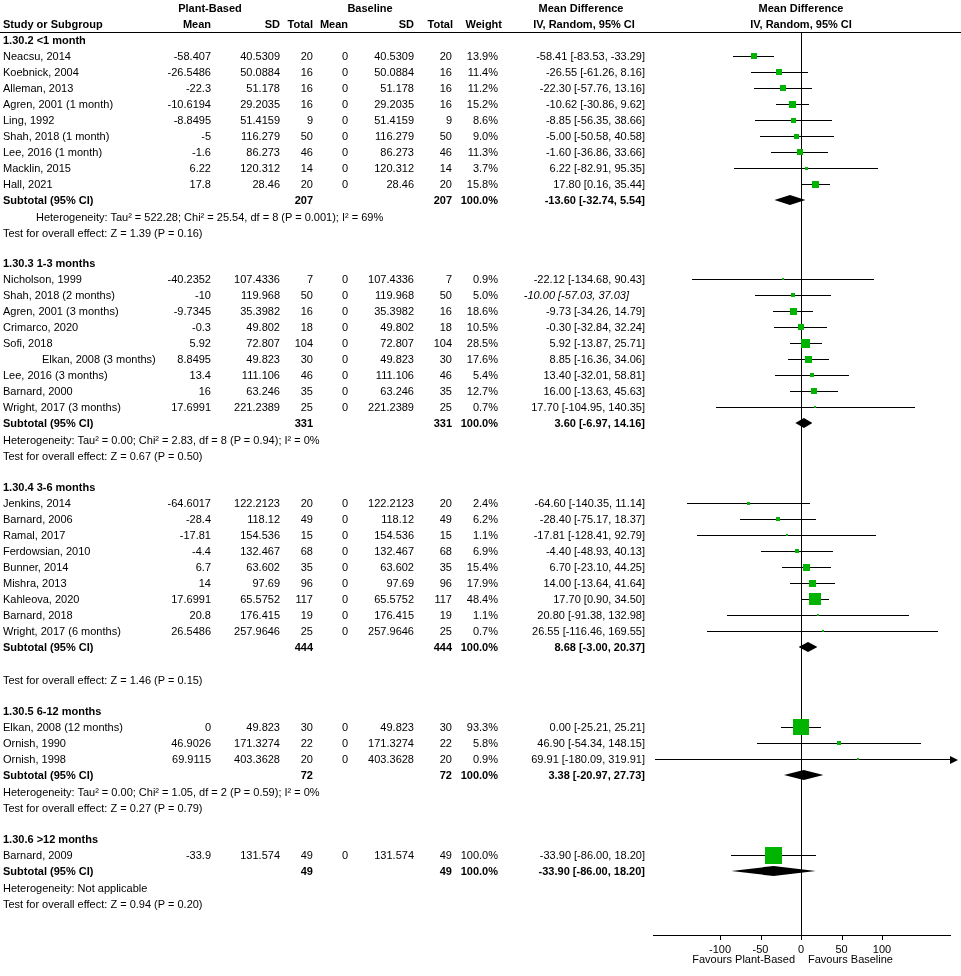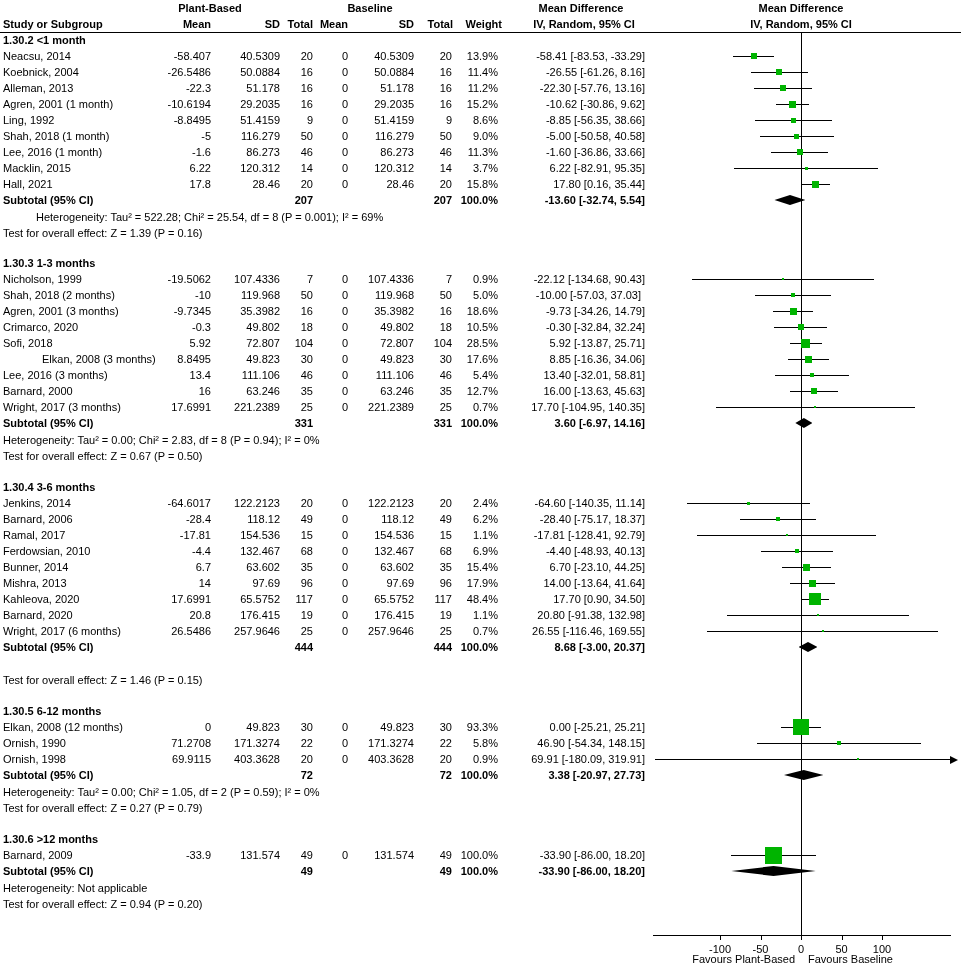--- a/index.html
+++ b/index.html
@@ -146,39 +146,39 @@
     <div class="t b" style="left: 3px; top: 192px;">Subtotal (95% CI)</div>
     <div class="t b" style="right: 648px; top: 192px;">207</div>
     <div class="t b" style="right: 509px; top: 192px;">207</div>
     <div class="t b" style="right: 463px; top: 192px;">100.0%</div>
     <div class="t b" style="right: 316px; top: 192px;">-13.60 [-32.74, 5.54]</div>
     <div class="dia" style="left: 774.481px; top: 195px; width: 31.0068px; height: 10px;"></div>
     <div class="t" style="left: 3px; top: 209px; padding-left: 33px;">Heterogeneity: Tau² = 522.28; Chi² = 25.54, df = 8 (P = 0.001); I² = 69%</div>
     <div class="t" style="left: 3px; top: 225px;">Test for overall effect: Z = 1.39 (P = 0.16)</div>
     <div class="t b" style="left: 3px; top: 255px;">1.30.3 1-3 months</div>
     <div class="t" style="left: 3px; top: 271px;">Nicholson, 1999</div>
-    <div class="t" style="right: 750px; top: 271px;">-19.5062</div>
+    <div class="t" style="right: 750px; top: 271px;">-40.2352</div>
     <div class="t" style="right: 681px; top: 271px;">107.4336</div>
     <div class="t" style="right: 648px; top: 271px;">7</div>
     <div class="t" style="right: 613px; top: 271px;">0</div>
     <div class="t" style="right: 547px; top: 271px;">107.4336</div>
     <div class="t" style="right: 509px; top: 271px;">7</div>
     <div class="t" style="right: 463px; top: 271px;">0.9%</div>
     <div class="t" style="right: 316px; top: 271px;">-22.12 [-134.68, 90.43]</div>
     <div class="hline" style="left: 691.909px; top: 279px; width: 182.339px;"></div>
     <div class="sq" style="left: 782.083px; top: 278px; width: 2px; height: 2px; background: rgb(0, 180, 0);"></div>
     <div class="t" style="left: 3px; top: 287px;">Shah, 2018 (2 months)</div>
     <div class="t" style="right: 750px; top: 287px;">-10</div>
     <div class="t" style="right: 681px; top: 287px;">119.968</div>
     <div class="t" style="right: 648px; top: 287px;">50</div>
     <div class="t" style="right: 613px; top: 287px;">0</div>
     <div class="t" style="right: 547px; top: 287px;">119.968</div>
     <div class="t" style="right: 509px; top: 287px;">50</div>
     <div class="t" style="right: 463px; top: 287px;">5.0%</div>
-    <div class="t" style="right: 320px; top: 287px;">-10.00 [-57.03, 37.03]</div>
+    <div class="t" style="right: 332px; top: 287px; font-style: italic;">-10.00 [-57.03, 37.03]</div>
     <div class="hline" style="left: 754.806px; top: 295px; width: 76.1886px;"></div>
     <div class="sq" style="left: 790.9px; top: 293px; width: 4px; height: 4px; background: rgb(0, 180, 0);"></div>
     <div class="t" style="left: 3px; top: 303px;">Agren, 2001 (3 months)</div>
     <div class="t" style="right: 750px; top: 303px;">-9.7345</div>
     <div class="t" style="right: 681px; top: 303px;">35.3982</div>
     <div class="t" style="right: 648px; top: 303px;">16</div>
     <div class="t" style="right: 613px; top: 303px;">0</div>
     <div class="t" style="right: 547px; top: 303px;">35.3982</div>
     <div class="t" style="right: 509px; top: 303px;">16</div>
     <div class="t" style="right: 463px; top: 303px;">18.6%</div>
@@ -330,21 +330,21 @@
     <div class="t" style="right: 750px; top: 591px;">17.6991</div>
     <div class="t" style="right: 681px; top: 591px;">65.5752</div>
     <div class="t" style="right: 648px; top: 591px;">117</div>
     <div class="t" style="right: 613px; top: 591px;">0</div>
     <div class="t" style="right: 547px; top: 591px;">65.5752</div>
     <div class="t" style="right: 509px; top: 591px;">117</div>
     <div class="t" style="right: 463px; top: 591px;">48.4%</div>
     <div class="t" style="right: 316px; top: 591px;">17.70 [0.90, 34.50]</div>
     <div class="hline" style="left: 801.729px; top: 599px; width: 27.216px;"></div>
     <div class="sq" style="left: 809.337px; top: 593px; width: 12px; height: 12px; background: rgb(0, 180, 0);"></div>
-    <div class="t" style="left: 3px; top: 607px;">Barnard, 2020</div>
+    <div class="t" style="left: 3px; top: 607px;">Barnard, 2018</div>
     <div class="t" style="right: 750px; top: 607px;">20.8</div>
     <div class="t" style="right: 681px; top: 607px;">176.415</div>
     <div class="t" style="right: 648px; top: 607px;">19</div>
     <div class="t" style="right: 613px; top: 607px;">0</div>
     <div class="t" style="right: 547px; top: 607px;">176.415</div>
     <div class="t" style="right: 509px; top: 607px;">19</div>
     <div class="t" style="right: 463px; top: 607px;">1.1%</div>
     <div class="t" style="right: 316px; top: 607px;">20.80 [-91.38, 132.98]</div>
     <div class="hline" style="left: 726.982px; top: 615px; width: 181.732px;"></div>
     <div class="sq" style="left: 816.848px; top: 614px; width: 2px; height: 2px; background: rgb(0, 180, 0);"></div>
@@ -372,21 +372,21 @@
     <div class="t" style="right: 681px; top: 719px;">49.823</div>
     <div class="t" style="right: 648px; top: 719px;">30</div>
     <div class="t" style="right: 613px; top: 719px;">0</div>
     <div class="t" style="right: 547px; top: 719px;">49.823</div>
     <div class="t" style="right: 509px; top: 719px;">30</div>
     <div class="t" style="right: 463px; top: 719px;">93.3%</div>
     <div class="t" style="right: 316px; top: 719px;">0.00 [-25.21, 25.21]</div>
     <div class="hline" style="left: 780.58px; top: 727px; width: 40.8402px;"></div>
     <div class="sq" style="left: 793px; top: 719px; width: 16px; height: 16px; background: rgb(0, 180, 0);"></div>
     <div class="t" style="left: 3px; top: 735px;">Ornish, 1990</div>
-    <div class="t" style="right: 750px; top: 735px;">71.2708</div>
+    <div class="t" style="right: 750px; top: 735px;">46.9026</div>
     <div class="t" style="right: 681px; top: 735px;">171.3274</div>
     <div class="t" style="right: 648px; top: 735px;">22</div>
     <div class="t" style="right: 613px; top: 735px;">0</div>
     <div class="t" style="right: 547px; top: 735px;">171.3274</div>
     <div class="t" style="right: 509px; top: 735px;">22</div>
     <div class="t" style="right: 463px; top: 735px;">5.8%</div>
     <div class="t" style="right: 316px; top: 735px;">46.90 [-54.34, 148.15]</div>
     <div class="hline" style="left: 756.985px; top: 743px; width: 164.017px;"></div>
     <div class="sq" style="left: 836.989px; top: 741px; width: 4px; height: 4px; background: rgb(0, 180, 0);"></div>
     <div class="t" style="left: 3px; top: 751px;">Ornish, 1998</div>

